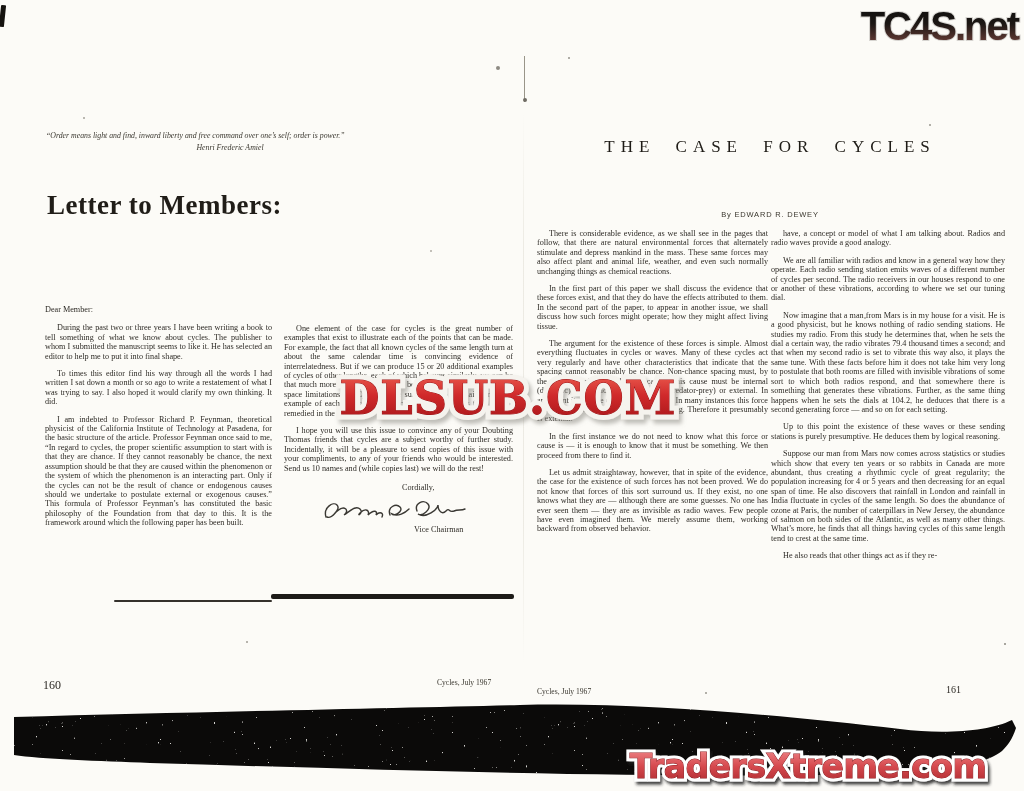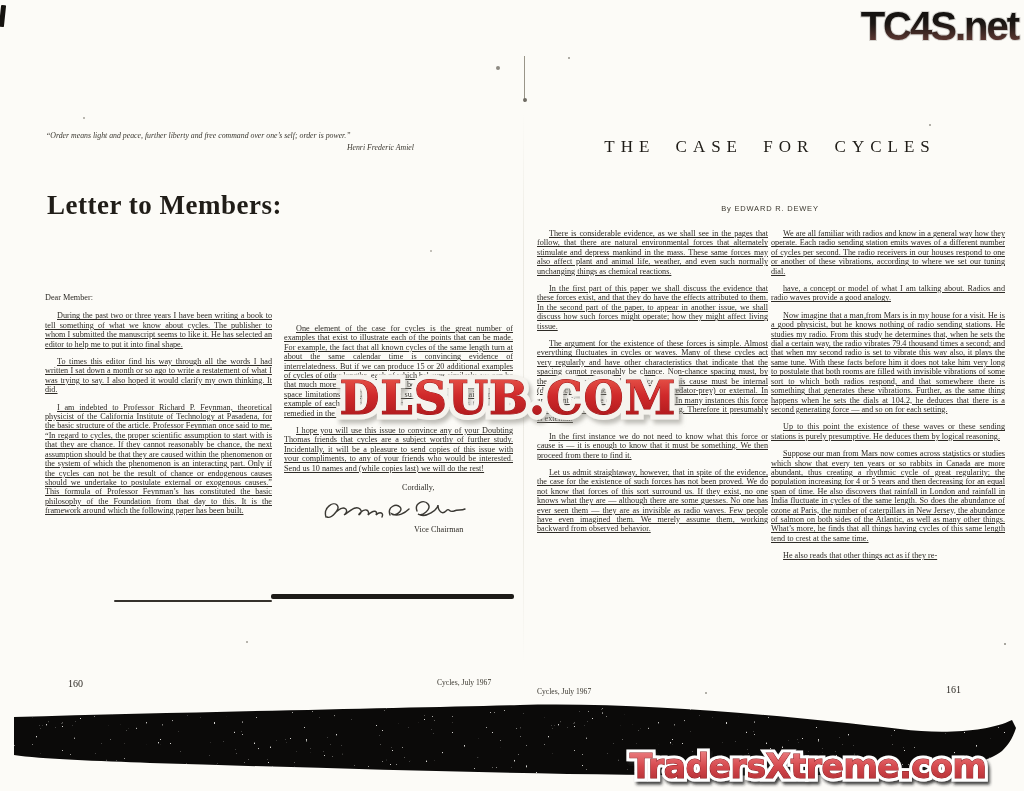--- a/index.html
+++ b/index.html
@@ -20,44 +20,44 @@
   .specks{left:0;top:0;width:2px;height:2px;background:transparent;border-radius:50%;
     box-shadow:497px 67px 0 1px #8d8a82,568px 57px 0 0 #96938b,524px 99px 0 1px #6f6c64,
       929px 124px 0 0 #9a978f,1004px 643px 0 0 #8d8a82,246px 641px 0 0 #a09d95,
       705px 692px 0 0 #9a978f,83px 117px 0 0 #a5a29a,864px 317px 0 0 #a8a59d,
       520px 380px 0 0 #8d8a82,953px 455px 0 0 #b0ada5,430px 250px 0 0 #b0ada5;}
   .art-line-1{left:114px;top:600px;width:158px;height:2px;background:#35312c;border-radius:1px;}
   .art-line-2{left:271px;top:594px;width:243px;height:5px;background:#1d1b18;border-radius:2px;filter:blur(.4px);}
 
   
   .epigraph{left:46px;top:130px;width:374px;font-size:7.8px;line-height:12px;font-style:italic;color:#3a372f;}
-  .epigraph .attr{text-align:right;padding-right:6px;font-style:italic;}
+  .epigraph .attr{text-align:center;padding-right:6px;font-style:italic;}
   .letter-title{left:47px;top:190px;font-size:27px;font-weight:bold;letter-spacing:.5px;color:#201d18;}
 
   .col{position:absolute;text-align:justify;font-size:8.2px;line-height:9.4px;}
-  .col p{margin:0 0 8px 0;text-indent:12px;text-decoration:underline;}
+  .col p{margin:0 0 8px 0;text-indent:12px;}
   .col .salutation{text-indent:0;margin:0 0 9px 0;}
-  #lp-col1{left:45px;top:293px;width:227px;}
+  #lp-col1{left:45px;top:305px;width:227px;}
   #lp-col2{left:284px;top:300px;width:229px;margin-top:24px;}
   #rp-col1{left:537px;top:229px;width:231px;}
   #rp-col2{left:771px;top:229px;width:234px;}
 
   .closing-line{text-indent:0;margin:10px 0 0 118px;}
   .sig{display:block;margin:3px 0 0 36px;}
   .sig-title{text-indent:0;margin:1px 0 0 130px;}
 
-  .pgnum-left{left:68px;top:678px;font-size:10px;color:#2c2924;}
+  .pgnum-left{left:43px;top:678px;font-size:12px;color:#2c2924;}
   .footer-left{left:437px;top:678px;font-size:7.6px;color:#3a372f;}
   .footer-right{left:537px;top:687px;font-size:7.6px;color:#3a372f;}
   .pgnum-right{left:946px;top:684px;font-size:10px;color:#2c2924;}
 
   
   .article-title{left:535px;top:137px;width:470px;text-align:center;font-size:17px;
     letter-spacing:6px;word-spacing:10px;color:#1e1b16;}
-  .article-byline{left:535px;top:204px;width:470px;text-align:center;
+  .article-byline{left:535px;top:210px;width:470px;text-align:center;
     font-family:"Liberation Sans",sans-serif;font-size:7.5px;letter-spacing:.8px;color:#3b382f;}
 
   
   .band-svg{left:0;top:695px;}
   .wm-tc4s{right:2px;top:0;}
   .wm-dlsub{left:328px;top:360px;}
   .wm-traders{left:592px;top:742px;}
 </style>
 </head>
 <body>
@@ -65,21 +65,21 @@
 <div>
 
   <div class="abs corner-mark"></div>
   <div class="abs gutter-line"></div>
   <div class="abs gutter-faint"></div>
   <div class="abs specks"></div>
   <div class="abs art-line-1"></div>
   <div class="abs art-line-2"></div>
 
   <div class="abs epigraph">
-    <div>“Order means light and peace, further liberty and free command over one’s self; order is power.”</div>
+    <div>“Order means light and find, inward liberty and free command over one’s self; order is power.”</div>
     <div class="attr">Henri Frederic Amiel</div>
   </div>
 
   <div class="abs letter-title">Letter to Members:</div>
 
   <div id="lp-col1" class="col">
     <div class="salutation">Dear Member:</div>
     <p>During the past two or three years I have been writing a book to tell something of what we know about cycles. The publisher to whom I submitted the manuscript seems to like it. He has selected an editor to help me to put it into final shape.</p>
     <p>To times this editor find his way through all the words I had written I sat down a month or so ago to write a restatement of what I was trying to say. I also hoped it would clarify my own thinking. It did.</p>
     <p>I am indebted to Professor Richard P. Feynman, theoretical physicist of the California Institute of Technology at Pasadena, for the basic structure of the article. Professor Feynman once said to me, “In regard to cycles, the proper scientific assumption to start with is that they are chance. If they cannot reasonably be chance, the next assumption should be that they are caused within the phenomenon or the system of which the phenomenon is an interacting part. Only if the cycles can not be the result of chance or endogenous causes should we undertake to postulate external or exogenous causes.” This formula of Professor Feynman’s has constituted the basic philosophy of the Foundation from that day to this. It is the framework around which the following paper has been built.</p>
@@ -103,22 +103,22 @@
 
   <div id="rp-col1" class="col">
     <p>There is considerable evidence, as we shall see in the pages that follow, that there are natural environmental forces that alternately stimulate and depress mankind in the mass. These same forces may also affect plant and animal life, weather, and even such normally unchanging things as chemical reactions.</p>
     <p>In the first part of this paper we shall discuss the evidence that these forces exist, and that they do have the effects attributed to them. In the second part of the paper, to appear in another issue, we shall discuss how such forces might operate; how they might affect living tissue.</p>
     <p>The argument for the existence of these forces is simple. Almost everything fluctuates in cycles or waves. Many of these cycles act very regularly and have other characteristics that indicate that the spacing cannot reasonably be chance. Non-chance spacing must, by the meaning of words, have a cause. This cause must be internal (dynamic) or interacting (feedback or predator-prey) or external. In any event it must be a force of some sort. In many instances this force cannot reasonably be internal or interacting. Therefore it presumably is external.</p>
     <p>In the first instance we do not need to know what this force or cause is — it is enough to know that it must be something. We then proceed from there to find it.</p>
     <p>Let us admit straightaway, however, that in spite of the evidence, the case for the existence of such forces has not been proved. We do not know that forces of this sort surround us. If they exist, no one knows what they are — although there are some guesses. No one has ever seen them — they are as invisible as radio waves. Few people have even imagined them. We merely assume them, working backward from observed behavior.</p>
   </div>
 
   <div id="rp-col2" class="col">
+    <p>have, a concept or model of what I am talking about. Radios and radio waves provide a good analogy.</p>
     <p>We are all familiar with radios and know in a general way how they operate. Each radio sending station emits waves of a different number of cycles per second. The radio receivers in our houses respond to one or another of these vibrations, according to where we set our tuning dial.</p>
-    <p>have, a concept or model of what I am talking about. Radios and radio waves provide a good analogy.</p>
     <p>Now imagine that a man from Mars is in my house for a visit. He is a good physicist, but he knows nothing of radio sending stations. He studies my radio. From this study he determines that, when he sets the dial a certain way, the radio vibrates 79.4 thousand times a second; and that when my second radio is set to vibrate this way also, it plays the same tune. With these facts before him it does not take him very long to postulate that both rooms are filled with invisible vibrations of some sort to which both radios respond, and that somewhere there is something that generates these vibrations. Further, as the same thing happens when he sets the dials at 104.2, he deduces that there is a second generating force — and so on for each setting.</p>
     <p>Up to this point the existence of these waves or these sending stations is purely presumptive. He deduces them by logical reasoning.</p>
     <p>Suppose our man from Mars now comes across statistics or studies which show that every ten years or so rabbits in Canada are more abundant, thus creating a rhythmic cycle of great regularity; the population increasing for 4 or 5 years and then decreasing for an equal span of time. He also discovers that rainfall in London and rainfall in India fluctuate in cycles of the same length. So does the abundance of ozone at Paris, the number of caterpillars in New Jersey, the abundance of salmon on both sides of the Atlantic, as well as many other things. What’s more, he finds that all things having cycles of this same length tend to crest at the same time.</p>
     <p>He also reads that other things act as if they re-</p>
   </div>
 
   <div class="abs footer-right">Cycles, July 1967</div>
   <div class="abs pgnum-right">161</div>
 
   <svg class="abs band-svg" width="1024" height="100" viewBox="0 0 1024 100">

